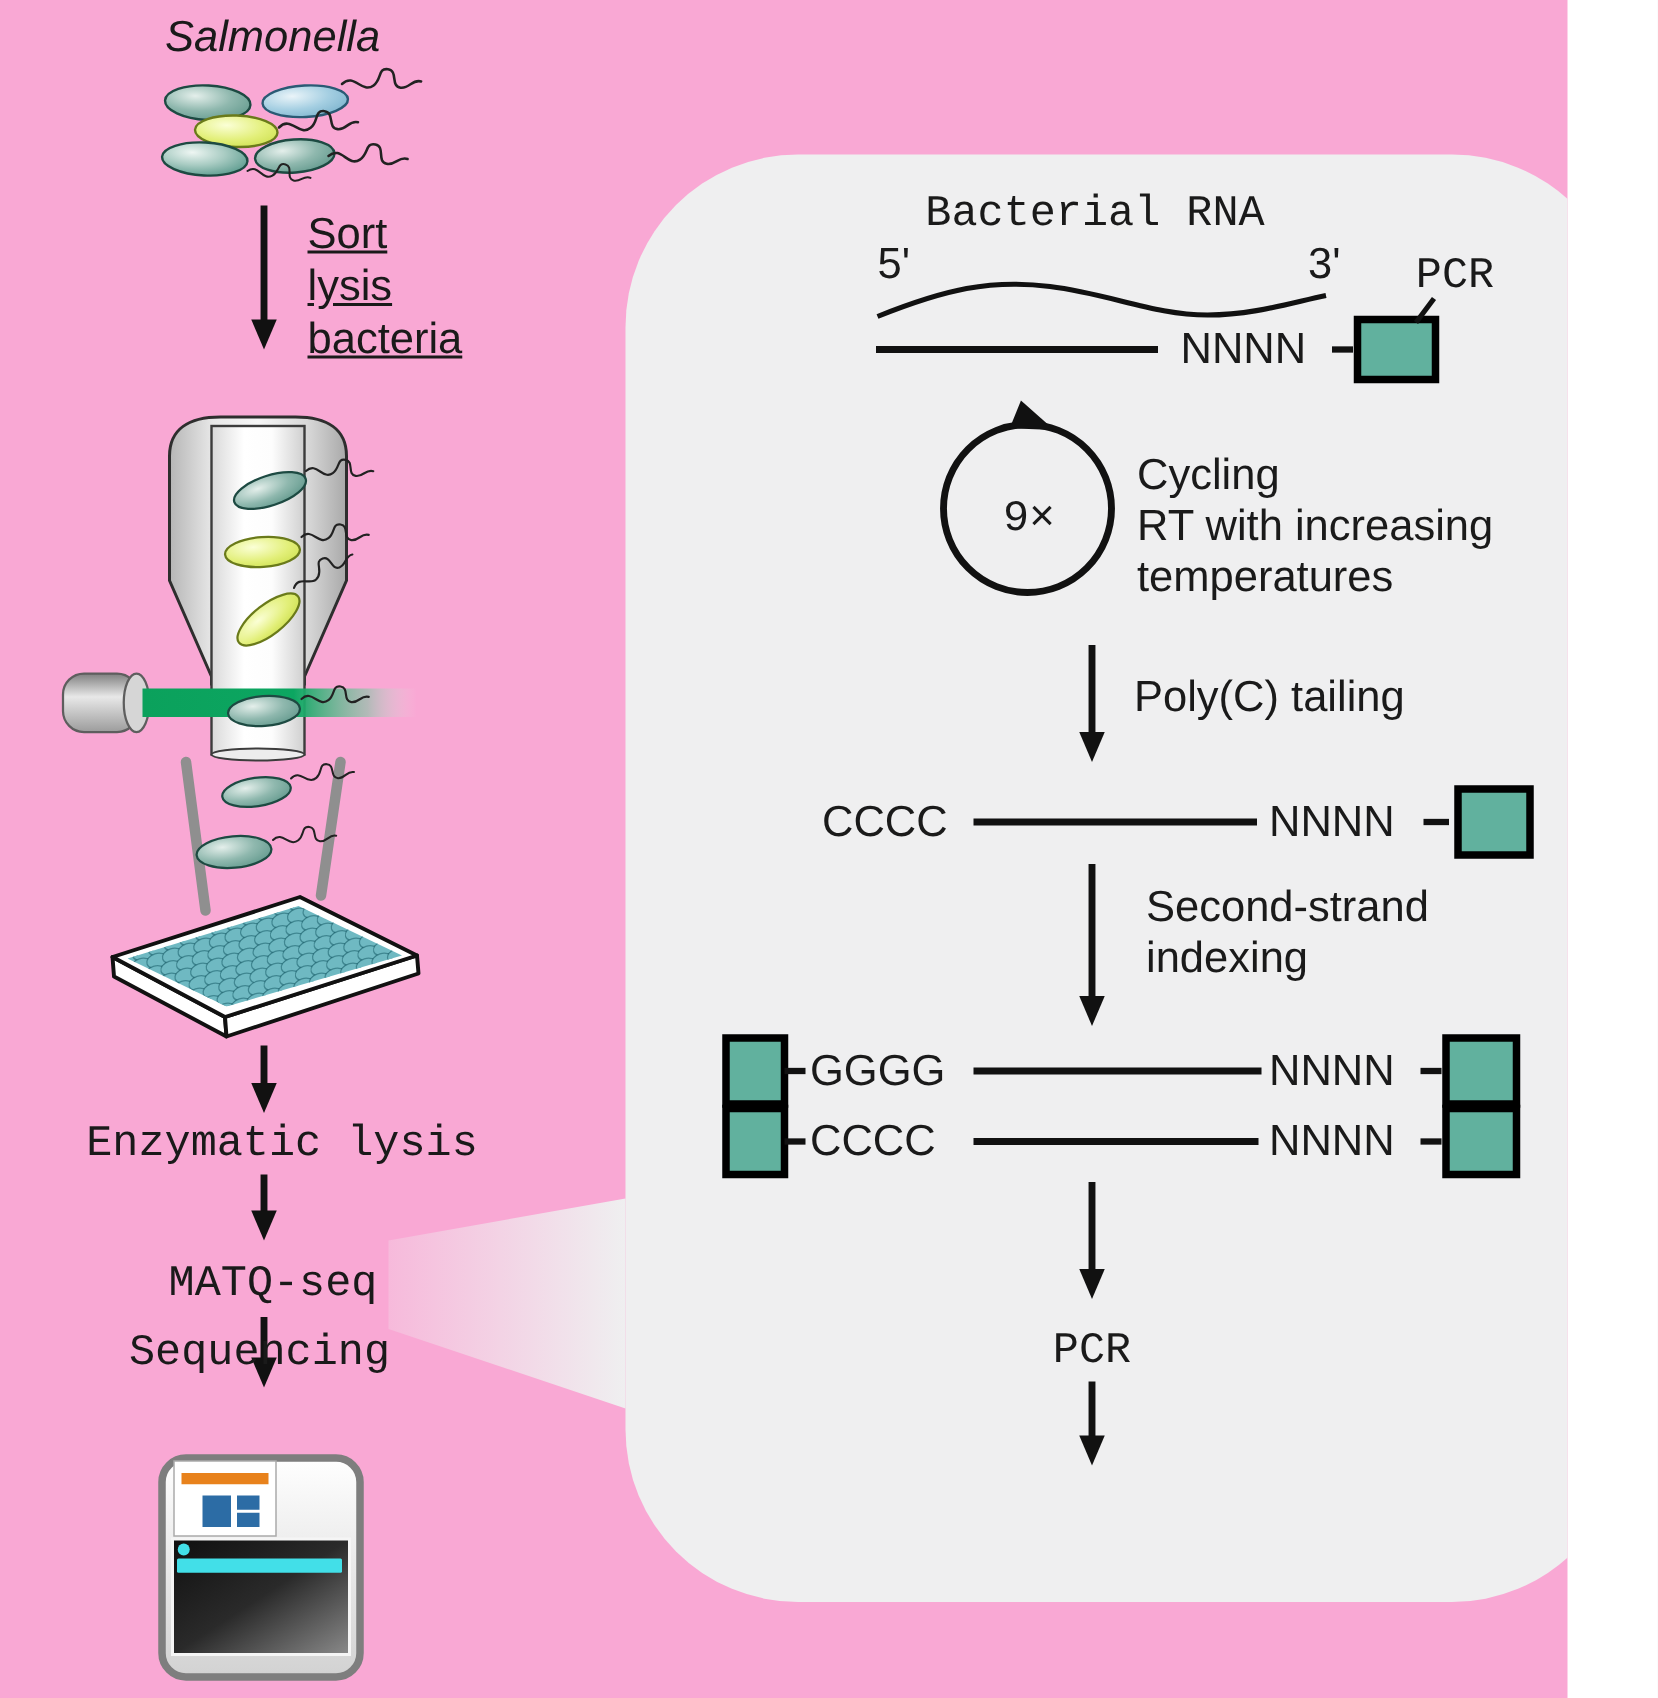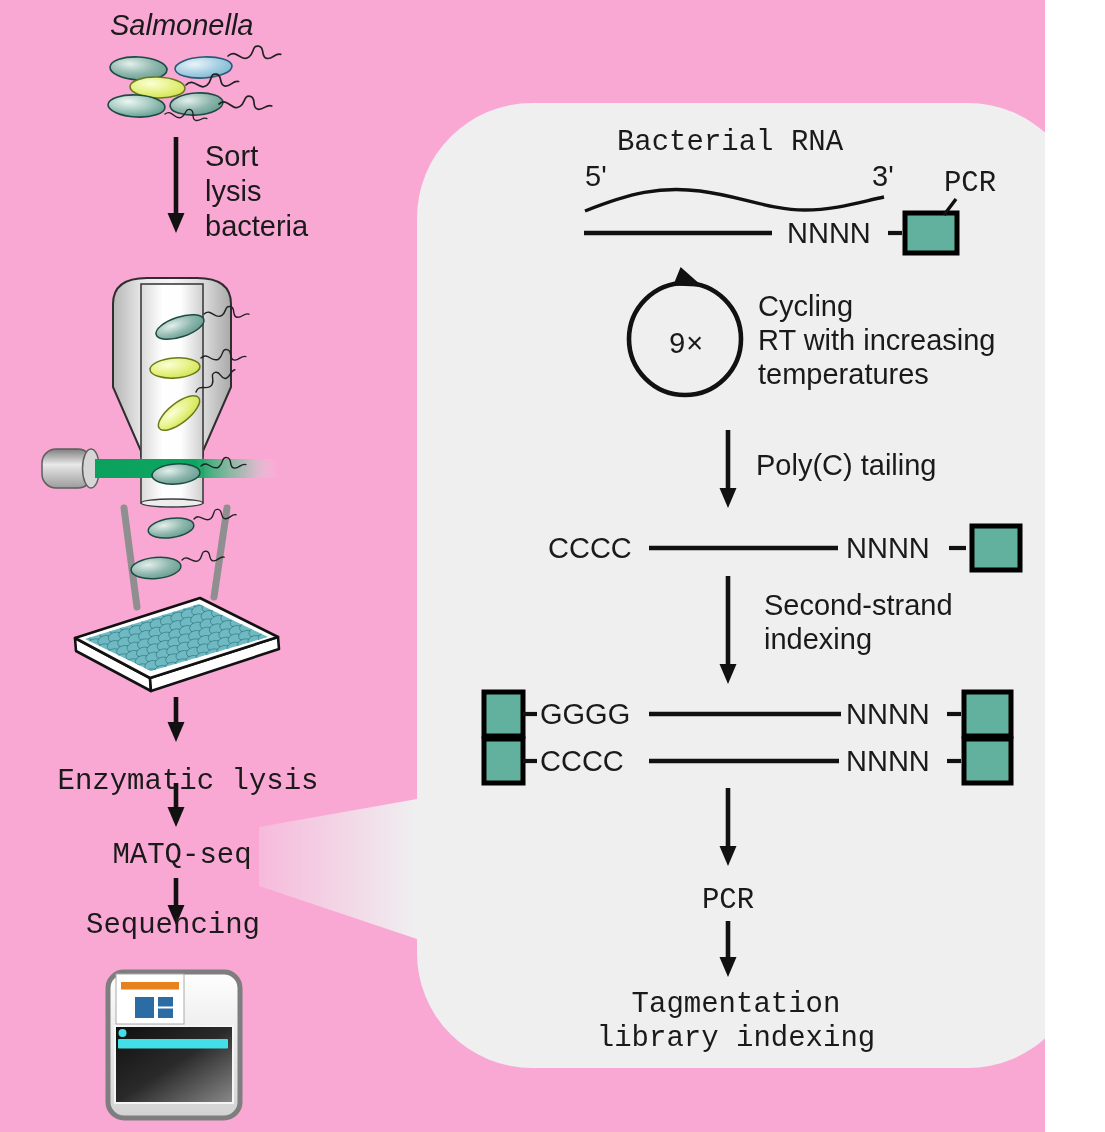--- a/index.html
+++ b/index.html
@@ -9,21 +9,21 @@
   }
   html,body{margin:0;padding:0;background:#fff;}
   .stage{position:relative;width:1045px;height:1132px;background:#f9a8d4;overflow:hidden;
          font-family:"Liberation Sans",sans-serif;color:var(--text);}
   .panel{position:absolute;left:417px;top:103px;width:666px;height:965px;
          border-radius:115px;background:var(--panel-bg);}
   svg.art{position:absolute;left:0;top:0;}
   .lbl{position:absolute;font-size:29px;line-height:31px;white-space:nowrap;color:var(--text);}
   .c{transform:translateX(-50%);font-family:Liberation Mono, monospace;}
   .it{font-style:italic;}
-  .lh35 div{line-height:35px;}
+  .lh35 div{line-height:35px;text-decoration:underline;}
   .lh34 div{line-height:34px;}
   .tc{text-align:center;}
   
   .ln{stroke:#111;stroke-width:4.6;fill:none;}
   .dash{stroke:#111;stroke-width:4.2;fill:none;}
   .thin{stroke:#111;stroke-width:3.4;fill:none;}
   .sq{fill:var(--adapter-teal);stroke:#000;stroke-width:5;}
   .ah{fill:#111;stroke:none;}
   .flag{fill:none;stroke:#222;stroke-width:1.7;stroke-linecap:round;}
   .deflect{stroke:#8f8f8f;stroke-width:7;stroke-linecap:round;}
@@ -357,32 +357,32 @@
   </svg>
 
   <div class="lbl it" style="left:110px;top:10px">Salmonella</div>
 
   <div class="lbl lh35" style="left:205px;top:139px">
     <div>Sort</div>
     <div>lysis</div>
     <div>bacteria</div>
   </div>
 
-  <div class="lbl c" style="left:188px;top:766px">Enzymatic lysis</div>
+  <div class="lbl c" style="left:188px;top:747px">Enzymatic lysis</div>
   <div class="lbl c" style="left:182px;top:840px">MATQ-seq</div>
-  <div class="lbl c" style="left:173px;top:910px">Sequencing</div>
+  <div class="lbl c" style="left:173px;top:886px">Sequencing</div>
 
   <div class="lbl c" style="left:730px;top:127px">Bacterial RNA</div>
   <div class="lbl" style="left:585px;top:161px">5'</div>
   <div class="lbl" style="left:872px;top:161px">3'</div>
   <div class="lbl" style="left:787px;top:218px">NNNN</div>
   <div class="lbl c" style="left:970px;top:168px">PCR</div>
 
   <div class="lbl c" style="left:686px;top:330px">9×</div>
-  <div class="lbl lh34" style="left:758px;top:289px">
+  <div class="lbl lh34" style="left:758px;top:300px">
     <div>Cycling</div>
     <div>RT with increasing</div>
     <div>temperatures</div>
   </div>
 
   <div class="lbl" style="left:756px;top:450px">Poly(C) tailing</div>
 
   <div class="lbl" style="left:548px;top:533px">CCCC</div>
   <div class="lbl" style="left:846px;top:533px">NNNN</div>
 
@@ -391,18 +391,14 @@
     <div>indexing</div>
   </div>
 
   <div class="lbl" style="left:540px;top:699px">GGGG</div>
   <div class="lbl" style="left:846px;top:699px">NNNN</div>
   <div class="lbl" style="left:540px;top:746px">CCCC</div>
   <div class="lbl" style="left:846px;top:746px">NNNN</div>
 
   <div class="lbl c" style="left:728px;top:885px">PCR</div>
 
-  <div class="lbl lh34 tc c" style="left:736px;top:988px">
-    <div>Tagmentation</div>
-    <div>library indexing</div>
-  </div>
 
 </div>
 
 </body></html>

